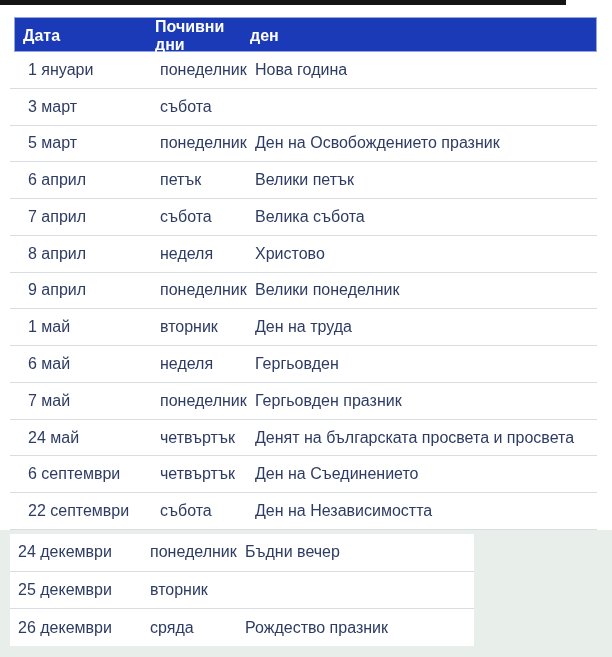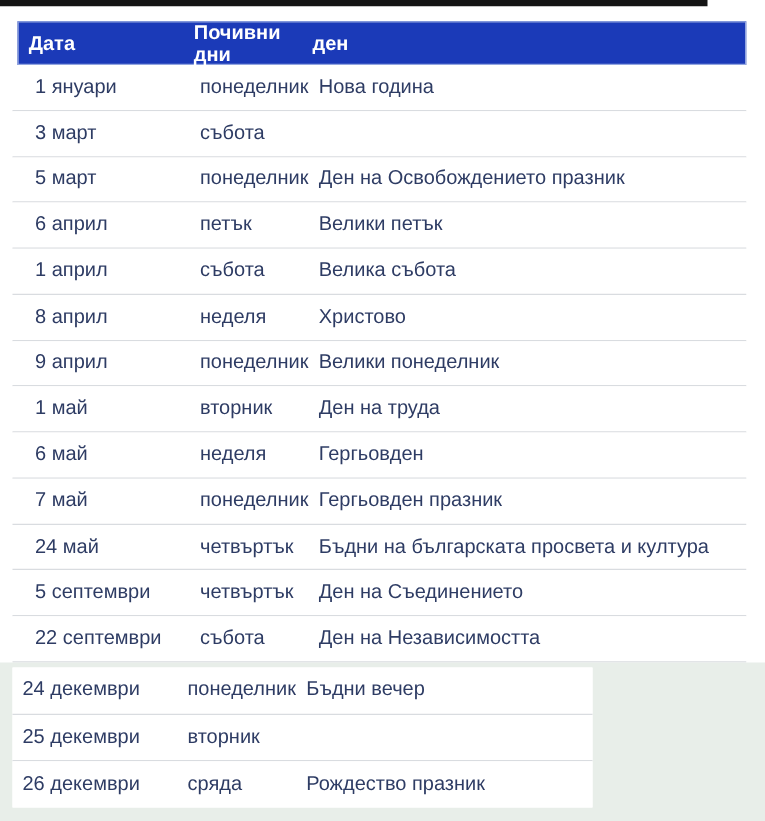--- a/index.html
+++ b/index.html
@@ -96,21 +96,21 @@
     <div class="td">5 март</div>
     <div class="td">понеделник</div>
     <div class="td">Ден на Освобождението празник</div>
   </div>
   <div class="tr">
     <div class="td">6 април</div>
     <div class="td">петък</div>
     <div class="td">Велики петък</div>
   </div>
   <div class="tr">
-    <div class="td">1 април</div>
+    <div class="td">7 април</div>
     <div class="td">събота</div>
     <div class="td">Велика събота</div>
   </div>
   <div class="tr">
     <div class="td">8 април</div>
     <div class="td">неделя</div>
     <div class="td">Христово</div>
   </div>
   <div class="tr">
     <div class="td">9 април</div>
@@ -128,24 +128,24 @@
     <div class="td">Гергьовден</div>
   </div>
   <div class="tr">
     <div class="td">7 май</div>
     <div class="td">понеделник</div>
     <div class="td">Гергьовден празник</div>
   </div>
   <div class="tr">
     <div class="td">24 май</div>
     <div class="td">четвъртък</div>
-    <div class="td">Бъдни на българската просвета и култура</div>
+    <div class="td">Денят на българската просвета и просвета</div>
   </div>
   <div class="tr">
-    <div class="td">5 септември</div>
+    <div class="td">6 септември</div>
     <div class="td">четвъртък</div>
     <div class="td">Ден на Съединението</div>
   </div>
   <div class="tr">
     <div class="td">22 септември</div>
     <div class="td">събота</div>
     <div class="td">Ден на Независимостта</div>
   </div>
 </div>
 

